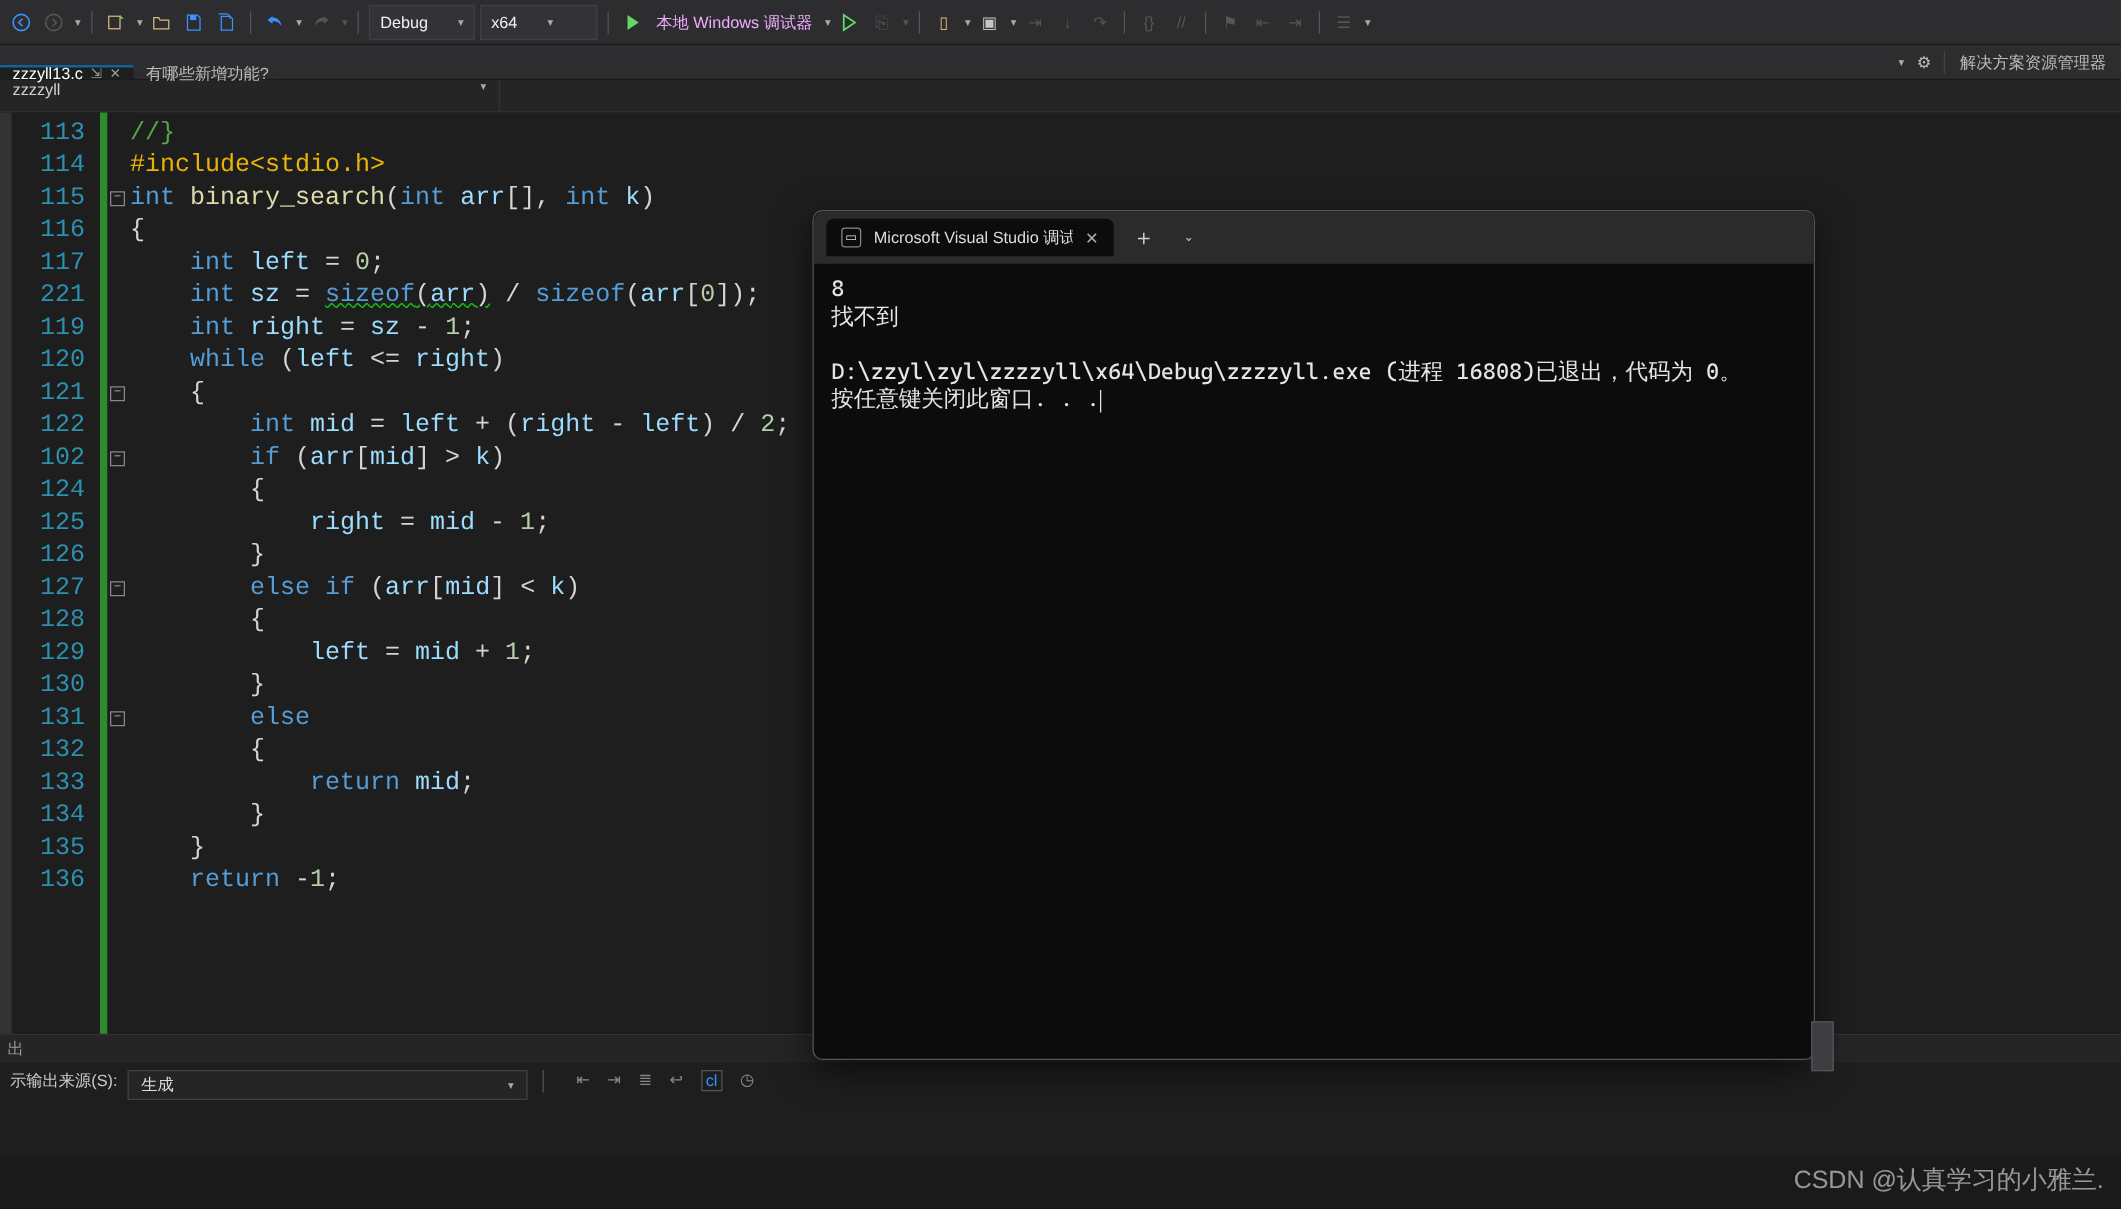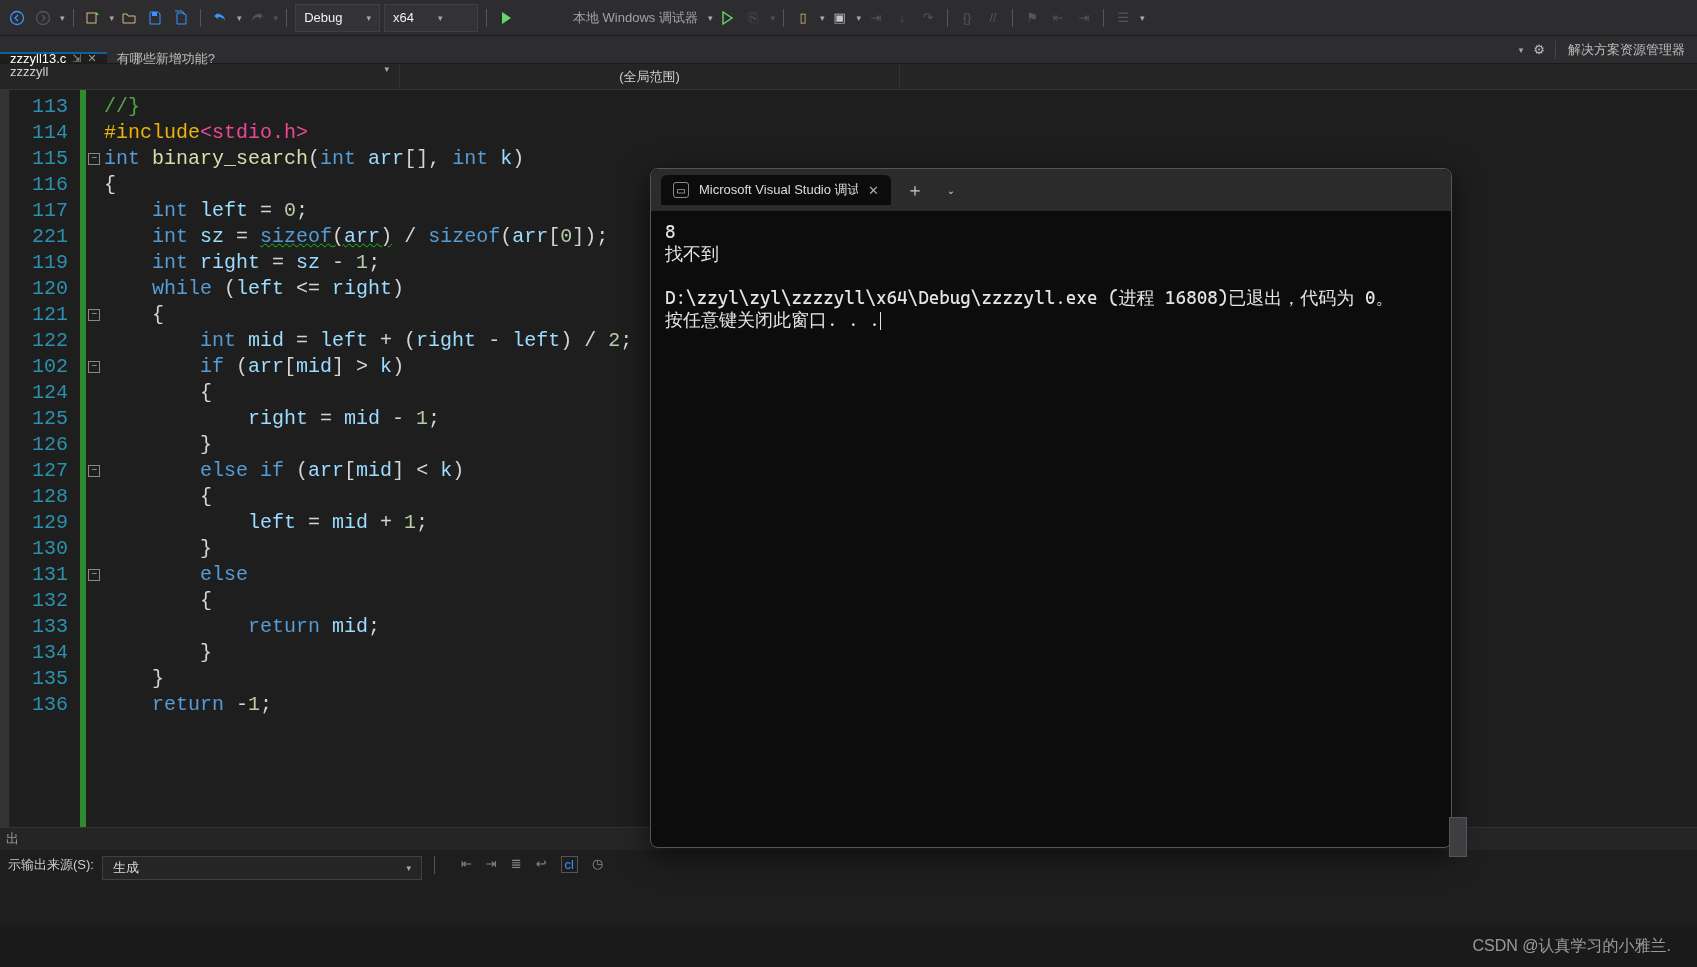--- a/index.html
+++ b/index.html
@@ -15,21 +15,21 @@
   .tb-sep { width: 1px; height: 18px; background: #555; margin: 0 4px; }
   .tb-drop { font-size: 9px; color: #aaa; margin-left: 2px; }
   .tb-combo {
     height: 24px; background: #333337; border: 1px solid #3f3f46; color: #f1f1f1;
     display: flex; align-items: center; padding: 13px 8px; font-size: 13px; gap: 22px; cursor: pointer;
   }
   .tb-combo.cfg { min-width: 66px; }
   .tb-combo.plat { min-width: 94px; }
   .tb-play { color: #67d567; }
   .tb-play-hollow { color: #67d567; }
-  .tb-dbg-label { color: #a3a3a3; padding: 0 4px; margin-left: 48px; }
+  .tb-dbg-label { color: #f0abfc; padding: 0 4px; }
   .tb-dim { color: #555; }
   .tb-blue svg { color: #3794ff; }
 
   
   .doc-tabs {
     height: 28px; background: #2d2d30; display: flex; align-items: stretch;
     border-bottom: 1px solid #1a1a1a; font-size: 13px;
   }
   .doc-tab {
     display: flex; align-items: center; padding: 0 10px; gap: 6px;
@@ -68,21 +68,21 @@
   .change-bar { width: 6px; background: #2e8b2e; }
   .fold-col { width: 18px; background: #1e1e1e; padding-top: 4px; position: relative; }
   .fold-box {
     width: 12px; height: 12px; border: 1px solid #888; background: #1e1e1e;
     font-size: 10px; line-height: 10px; text-align: center; color: #aaa;
     position: absolute; left: 2px; cursor: pointer;
   }
   .code { padding-top: 4px; white-space: pre; color: #d4d4d4; flex: 1; }
   .kw   { color: #569cd6; }
   .pp   { color: #eab308; }
-  .str  { color: #ec4899; }
+  .str  { color: #eab308; }
   .num  { color: #b5cea8; }
   .fn   { color: #dcdcaa; }
   .cmt  { color: #57a64a; }
   .id   { color: #9cdcfe; }
   .wavy { text-decoration: underline wavy #14c414; text-decoration-thickness:1px; }
 
   
   .terminal {
     position: absolute; left: 650px; top: 78px; width: 802px; height: 680px;
     background: #0c0c0c; border: 1px solid #555; border-radius: 8px;
@@ -118,22 +118,22 @@
   .bp-label { color:#ccc; }
   .bp-combo {
     height: 24px; min-width: 320px; background:#252526; border:1px solid #3f3f46;
     display:flex; align-items:center; padding:0 10px; justify-content:space-between; color:#ddd;
   }
   .bp-icons { display:flex; gap:14px; padding-left:14px; color:#888;}
   .bp-scroll { position:absolute; right:230px; bottom:110px; width:18px; height:40px; background:#3e3e42; border:1px solid #555;}
 
   
   .watermark {
-    position: absolute; right: 26px; bottom: 10px; color: rgba(255,255,255,.55);
-    font-size: 16px; font-family: "Microsoft YaHei", sans-serif;
+    position: absolute; right: 14px; bottom: 10px; color: rgba(255,255,255,.55);
+    font-size: 20px; font-family: "Microsoft YaHei", sans-serif;
   }
 </style>
 </head>
 <body>
 
 <div class="toolbar">
   <span class="tb-btn tb-blue">
     <svg viewBox="0 0 16 16">
         <circle cx="8" cy="8" r="6.5" fill="none" stroke="currentColor" stroke-width="1.3"></circle>
         <path d="M9 5l-3 3 3 3" fill="none" stroke="currentColor" stroke-width="1.3"></path>
@@ -247,23 +247,20 @@
     <span class="tb-drop">▾</span>
     <span>⚙</span>
     <span class="side-panel-label">解决方案资源管理器</span>
   </div>
 </div>
 
 <div class="navbar">
   <div class="nav-combo">
     <span>zzzzyll</span>
     <span class="nav-caret">▾</span>
-  </div>
-  <div class="nav-combo2">
-    <span>(全局范围)</span>
   </div>
 </div>
 
 <div class="main">
 
   <div class="editor">
     <div class="sidebar-gutter"></div>
     <div class="gutter" id="gutter">
         <div>113</div>
         <div>114</div>

